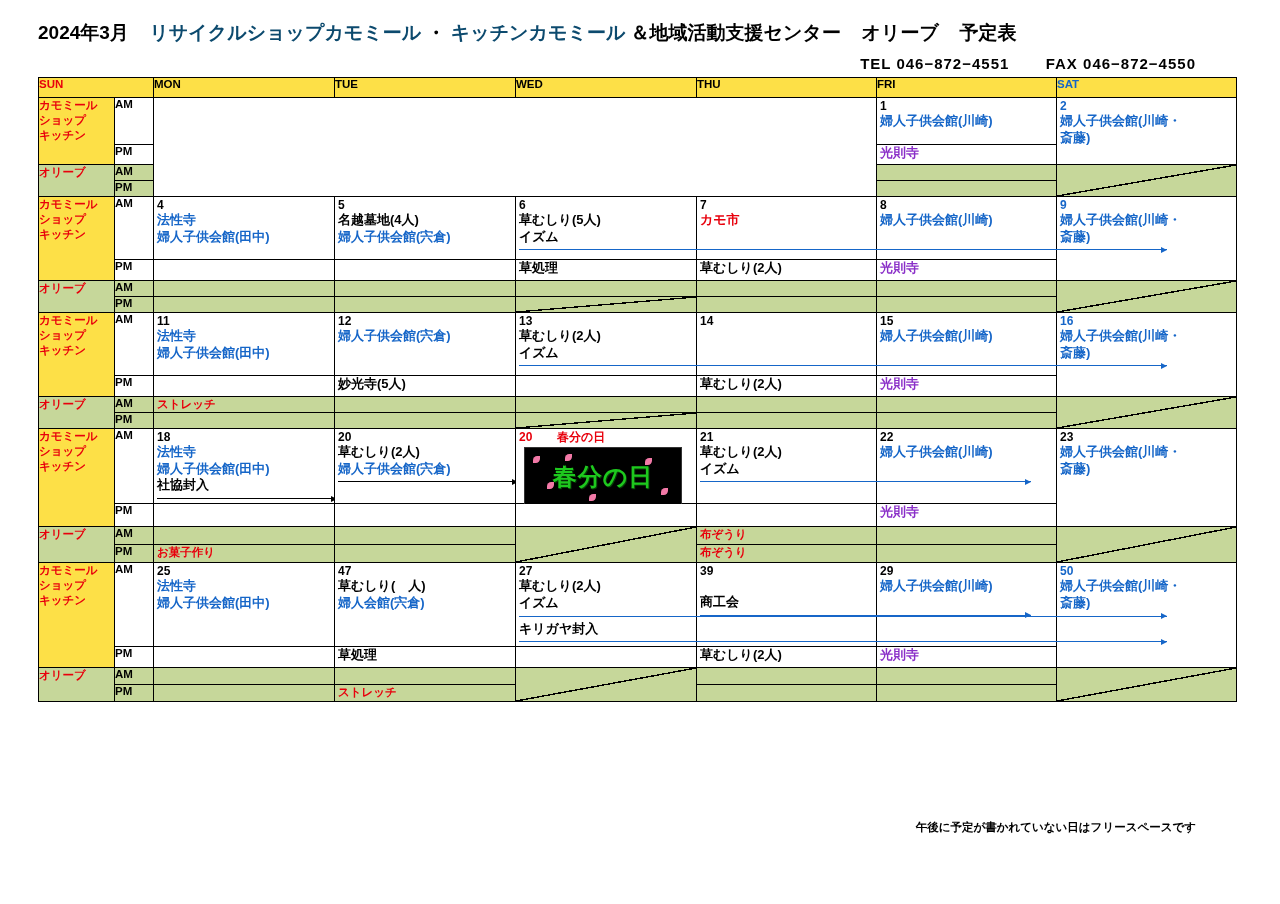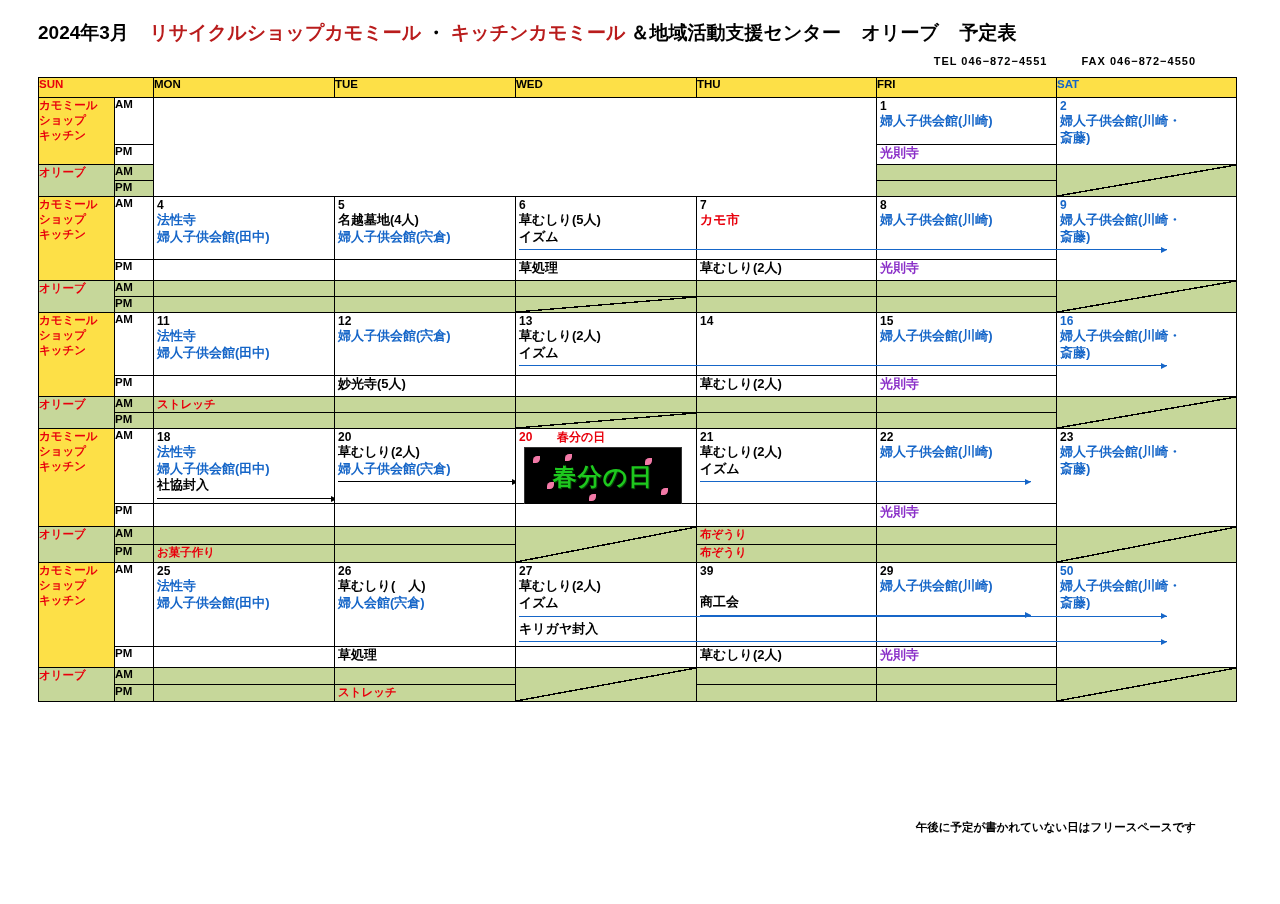--- a/index.html
+++ b/index.html
@@ -9,25 +9,25 @@
     color:#000;overflow:hidden;
   }
   .page{position:relative;width:1280px;height:904px;}
 
   
   .title{
     position:absolute;left:38px;top:20px;white-space:nowrap;
     font-size:19px;font-weight:bold;letter-spacing:0px;
   }
   .title .blk{color:#000;}
-  .title .red{color:#b91c1c;}
+  .title .red{color:#0c4a6e;}
   .title .spacer{display:inline-block;width:10px;}
   .contact{
     position:absolute;right:84px;top:55px;white-space:nowrap;
-    font-size:11px;font-weight:bold;letter-spacing:1px;
+    font-size:15px;font-weight:bold;letter-spacing:1px;
   }
   .contact .gap{display:inline-block;width:26px;}
 
   
   table.cal{
     position:absolute;left:38px;top:77px;
     border-collapse:collapse;table-layout:fixed;
     width:1157px;
   }
   table.cal td,table.cal th{
@@ -460,21 +460,21 @@
           <div>ショップ</div>
           <div>キッチン</div>
         </td>
         <td class="ap" style="height:72px">AM</td>
         <td class="cell">
           <span class="daynum black">25</span>
           <span class="ev blue">法性寺</span>
           <span class="ev blue">婦人子供会館(田中)</span>
         </td>
         <td class="cell">
-          <span class="daynum black">26</span>
+          <span class="daynum black">47</span>
           <span class="ev black">草むしり(　人)</span>
           <span class="ev blue">婦人会館(宍倉)</span>
         </td>
         <td class="cell">
           <span class="daynum black">27</span>
           <span class="ev black">草むしり(2人)</span>
           <span class="ev black">イズム</span>
           <span class="arrow ext2"></span>
           <span class="ev black">キリガヤ封入</span>
           <span class="arrow ext2"></span>

